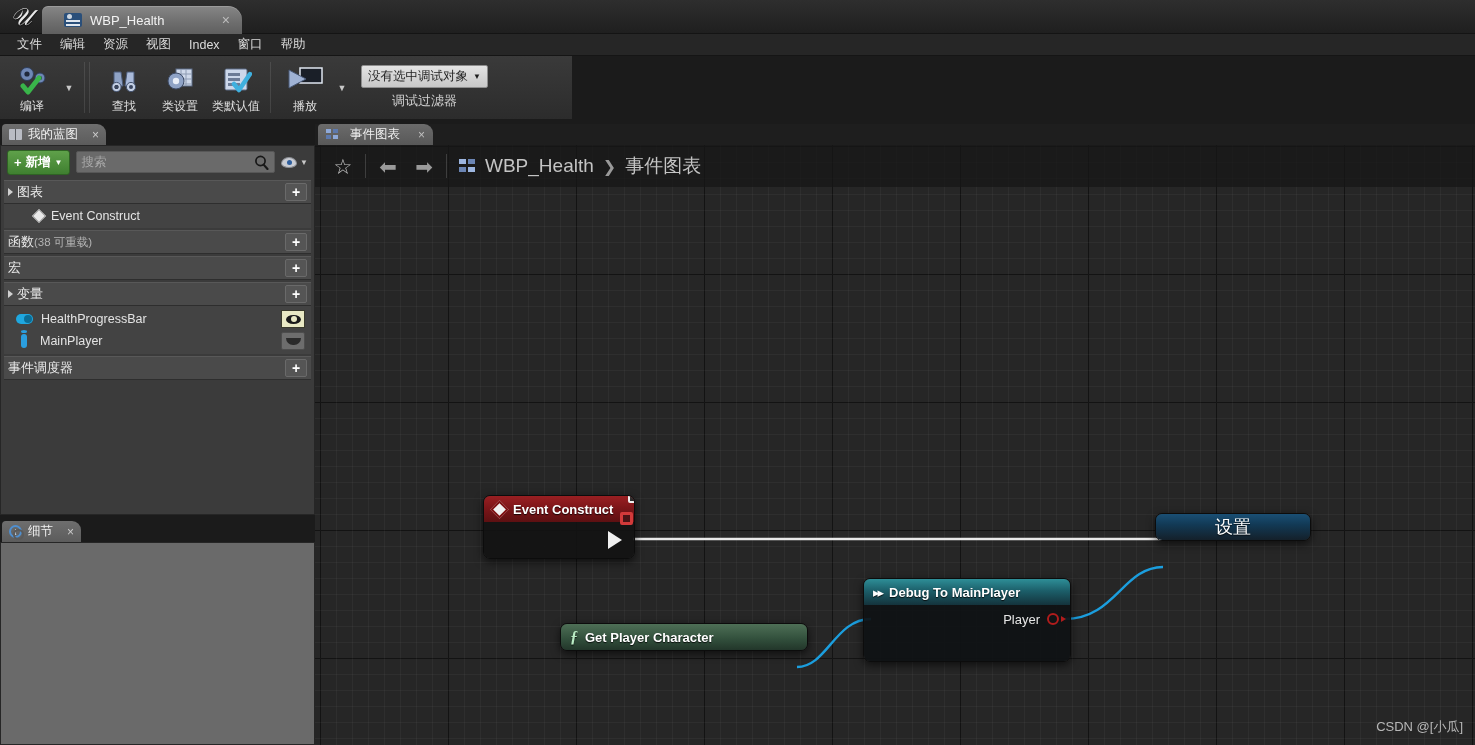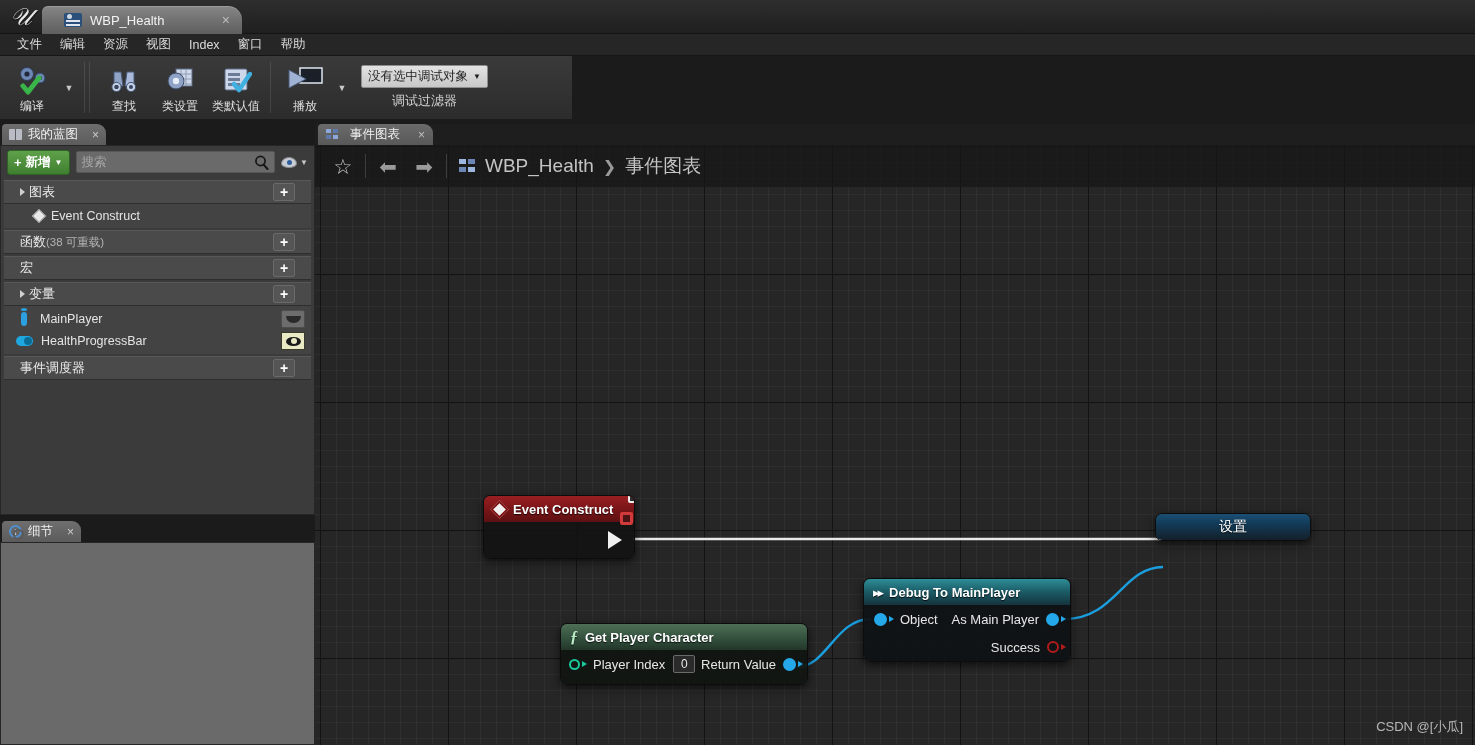--- a/index.html
+++ b/index.html
@@ -135,21 +135,21 @@
   .searchbox .ph { flex:1; font-size:12.5px; color:#a8a8a8; }
   .eye-wrap { display:flex; align-items:center; gap:3px; }
   .eyeicon { width:16px;height:11px;border-radius:50% 50% 50% 50%/60% 60% 40% 40%;
     background:#c9ccd3; position:relative; border:1px solid #8a8d93;}
   .eyeicon:after{content:'';position:absolute;left:5px;top:2px;width:5px;height:5px;border-radius:50%;background:#2f5f9e;}
   .car-sm { font-size:8px; color:#c8c8c8; }
 
   .sec-head {
     height:24px; background:#4a4a4a; border-top:1px solid #585858;
     border-bottom:1px solid #2e2e2e;
-    display:flex; align-items:center; padding: 0 16px;
+    display:flex; align-items:center; padding: 0 4px;
     margin: 2px 3px 0 3px;
   }
   .tri { width:0;height:0;border-left:5px solid #d0d0d0;border-top:4px solid transparent;
     border-bottom:4px solid transparent; margin-right:4px; }
   .sec-head .nm { font-size:13px; color:#eaeaea; flex:1; }
   .sec-head .nm .dim { font-size:11.5px; color:#b3b3b3; }
   .plusbtn {
     width:22px;height:18px;background:#555555;border:1px solid #6a6a6a;border-radius:2px;
     display:flex;align-items:center;justify-content:center;color:#ffffff;font-size:14px;font-weight:bold;
     line-height:1;
@@ -282,21 +282,21 @@
     background: linear-gradient(180deg,#2e8e97 0%,#1c5f6a 45%,#14333c 100%); }
   #node-cast .nbody { height:56px; background: rgba(15,18,20,.93); }
   .castarr { color:#ffffff; font-size:13px; letter-spacing:-2px; }
   .pin-red-o { width:12px;height:12px;border-radius:50%;border:2px solid #b01c1c;background:transparent;flex:none;}
   .pin-arr.red { border-left-color:#b01c1c; }
 
   
   #node-set { left:840px; top:368px; width:156px; }
   #node-set .nhead {
     background: linear-gradient(180deg,#1a4f74 0%,#123a56 40%,#14202a 100%);
-    justify-content:center; font-weight:normal; font-size:14px;align-items:center; }
+    justify-content:center; font-weight:normal; font-size:18px;align-items:center; }
   #node-set .nbody { height:58px; background: rgba(15,17,20,.93); position:relative; }
   .exec-in-w { width:0;height:0;border-left:13px solid #f0f0f0; border-top:8.5px solid transparent;
      border-bottom:8.5px solid transparent; flex:none; }
   .exec-out-o { width:13px;height:17px; flex:none;
      clip-path: polygon(0 0, 58% 0, 100% 50%, 58% 100%, 0 100%, 42% 50%);
      background:#d8d8d8; }
   .pin-blue-o { width:12px;height:12px;border-radius:50%;border:2.5px solid #1b9ede;background:transparent;flex:none;}
   .pin-arr.bluein { border-left-color:#1b9ede; }
 
   .wires { position:absolute; left:0; top:0; width:1160px; height:600px; pointer-events:none; }
@@ -475,30 +475,30 @@
       <span class="plusbtn">+</span>
     </div>
 
     <div class="sec-head">
       <span class="tri"></span>
       <span class="nm">变量</span>
       <span class="plusbtn">+</span>
     </div>
     <div class="sec-body">
       <div class="var-row">
+        <span class="boolico"></span>
+        <span class="nm">HealthProgressBar</span>
+        <span class="eyebtn">
+            <span class="e"></span>
+          </span>
+      </div>
+      <div class="var-row">
         <span class="objico"></span>
         <span class="nm">MainPlayer</span>
         <span class="eyebtn2">
-            <span class="e"></span>
-          </span>
-      </div>
-      <div class="var-row">
-        <span class="boolico"></span>
-        <span class="nm">HealthProgressBar</span>
-        <span class="eyebtn">
             <span class="e"></span>
           </span>
       </div>
     </div>
 
     <div class="sec-head">
       <span class="nm">事件调度器</span>
       <span class="plusbtn">+</span>
     </div>
 
@@ -575,56 +575,31 @@
         <span class="mon"></span>
           <span class="bolt">⚡</span>
       </span>
     </div>
 
     <div class="node" id="node-getpc">
       <div class="nhead">
         <span class="fx">ƒ</span>
         <span>Get Player Character</span>
       </div>
-      <div class="nbody">
-        <div class="prow">
-          <span style="width:8px"></span>
-          <span class="pin-o"></span>
-          <span class="pin-arr"></span>
-          <span style="margin-left:6px">Player Index</span>
-          <span class="numbox" style="margin-left:8px">0</span>
-          <span style="flex:1"></span>
-          <span>Return Value</span>
-          <span class="pin-f" style="margin-left:7px"></span>
-          <span class="pin-arr blue"></span>
-          <span style="width:4px"></span>
-        </div>
-      </div>
     </div>
 
     <div class="node" id="node-cast">
       <div class="nhead">
         <span class="castarr">▸▸</span>
         <span>Debug To MainPlayer</span>
       </div>
       <div class="nbody">
         <div class="prow">
-          <span style="width:10px"></span>
-          <span class="pin-f"></span>
-          <span class="pin-arr blue"></span>
-          <span style="margin-left:6px">Object</span>
           <span style="flex:1"></span>
-          <span>As Main Player</span>
-          <span class="pin-f" style="margin-left:7px"></span>
-          <span class="pin-arr blue"></span>
-          <span style="width:4px"></span>
-        </div>
-        <div class="prow">
-          <span style="flex:1"></span>
-          <span>Success</span>
+          <span>Player</span>
           <span class="pin-red-o" style="margin-left:7px"></span>
           <span class="pin-arr red"></span>
           <span style="width:4px"></span>
         </div>
       </div>
     </div>
 
     <div class="node" id="node-set">
       <div class="nhead">
         <span>设置</span>

